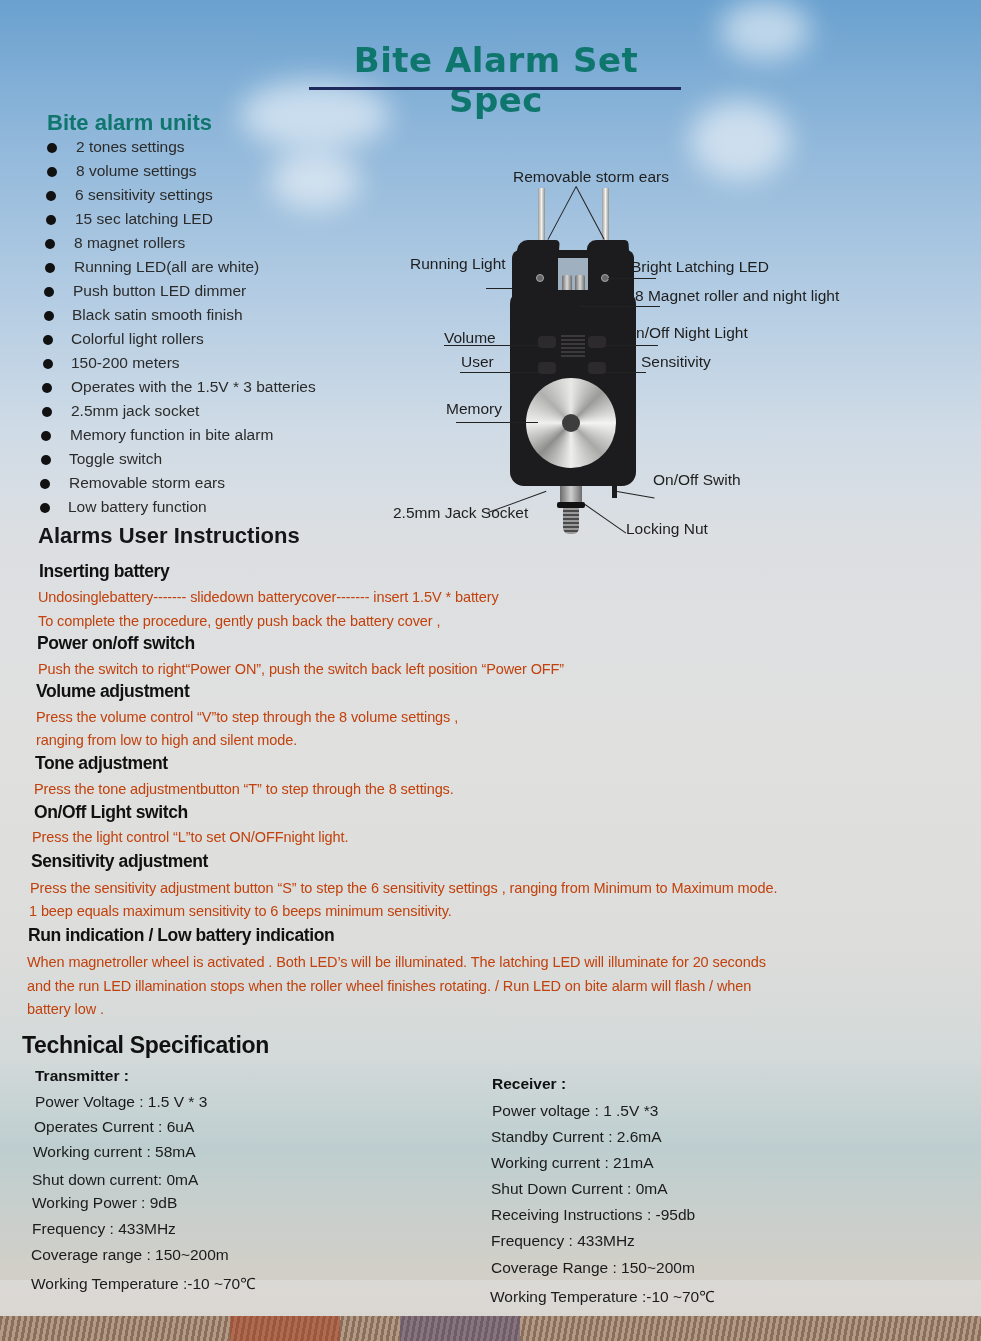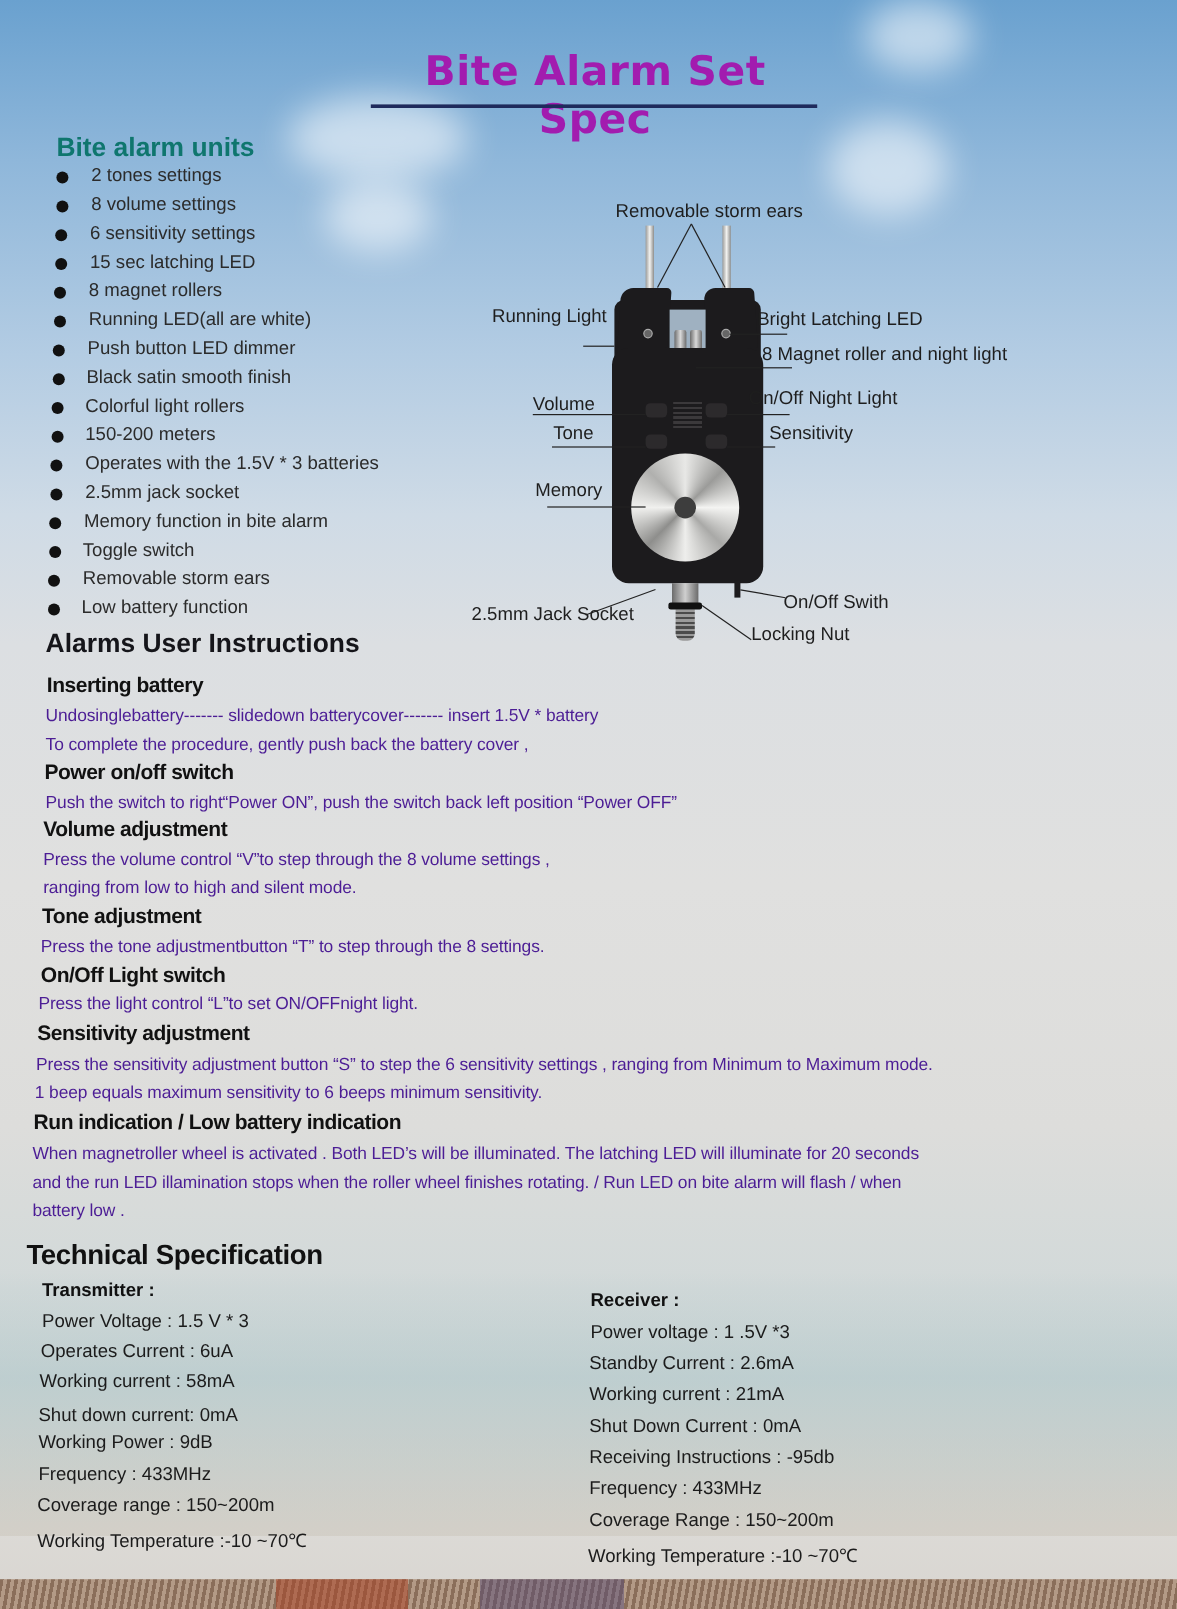--- a/index.html
+++ b/index.html
@@ -15,21 +15,21 @@
     }
     .cloud { position: absolute; border-radius: 50%; background: rgba(255,255,255,0.55); filter: blur(14px); }
     .sea { position: absolute; left: 0; right: 0; top: 1060px; height: 220px;
       background: linear-gradient(180deg, rgba(170,195,200,0.0) 0%, rgba(160,190,195,0.45) 40%, rgba(205,200,190,0.6) 100%); }
     .table-edge { position: absolute; left: 0; right: 0; top: 1316px; height: 25px;
       background: repeating-linear-gradient(100deg, #8a6e5a 0px, #8a6e5a 3px, #b39a86 3px, #b39a86 6px); }
     .table-edge .spot1 { position:absolute; left:230px; top:0; width:110px; height:25px; background: rgba(170,70,40,0.55); }
     .table-edge .spot2 { position:absolute; left:400px; top:0; width:120px; height:25px; background: rgba(80,70,120,0.45); }
 
     .title { position: absolute; left: 310px; top: 40px; width: 372px; text-align: center;
-      font-family: "DejaVu Sans", sans-serif; font-weight: bold; font-size: 34px; color: #a21caf; letter-spacing: 0.5px; }
+      font-family: "DejaVu Sans", sans-serif; font-weight: bold; font-size: 34px; color: #0f766e; letter-spacing: 0.5px; }
     .title-rule { position: absolute; left: 309px; top: 87px; width: 372px; height: 3px; background: #1f2a5c; }
 
     .units-heading { position: absolute; left: 47px; top: 110px; font-size: 22px; font-weight: bold; color: #0f766e; }
     .units-list { position: absolute; left: 38px; top: 137px; list-style: none; }
     .units-list li { position: relative; height: 24px; font-size: 15.5px; color: #2b2b2b; white-space: nowrap; }
     .units-list li .dot { position: absolute; top: 6px; width: 10px; height: 10px; border-radius: 50%; background: #111; }
     .units-list li .txt { position: absolute; top: 1px; }
 
     .diagram { position: absolute; left: 380px; top: 160px; width: 500px; height: 380px; }
     .lbl { position: absolute; font-size: 15.5px; color: #1e1e1e; white-space: nowrap; }
@@ -51,21 +51,21 @@
       background: conic-gradient(#e8e8e6, #9b9b99, #f4f4f2, #a9a9a7, #eeeeec, #8e8e8c, #f0f0ee, #b0b0ae, #e8e8e6); }
     .speaker-center { position: absolute; left: 182px; top: 254px; width: 18px; height: 18px; border-radius: 50%; background: #3d3d3d; }
     .stem { position: absolute; left: 180px; top: 326px; width: 22px; height: 18px; background: linear-gradient(90deg,#6b6b6b,#cfcfcf,#6b6b6b); }
     .nut { position: absolute; left: 177px; top: 342px; width: 28px; height: 6px; background: #111; border-radius: 2px; }
     .thread { position: absolute; left: 183px; top: 348px; width: 16px; height: 26px; border-radius: 0 0 6px 6px;
       background: repeating-linear-gradient(180deg,#9a9a9a 0,#9a9a9a 2px,#4a4a4a 2px,#4a4a4a 4px); }
     .switch { position: absolute; left: 232px; top: 324px; width: 5px; height: 14px; background: #1c1b1d; }
 
     .instr-heading { position: absolute; left: 38px; top: 523px; font-size: 22px; font-weight: bold; color: #15151a; }
     .sec-h { position: absolute; font-size: 17.5px; font-weight: bold; color: #111; letter-spacing: -0.4px; white-space: nowrap; }
-    .sec-p { position: absolute; font-size: 14.5px; color: #4c1d95; white-space: nowrap; letter-spacing: -0.1px; }
+    .sec-p { position: absolute; font-size: 14.5px; color: #c2410c; white-space: nowrap; letter-spacing: -0.1px; }
 
     .tech-heading { position: absolute; left: 22px; top: 1032px; font-size: 23px; font-weight: bold; color: #111; letter-spacing: -0.3px; }
     .spec-col { position: absolute; }
     .spec-col .hdr { position: absolute; left: 0; top: 0; font-size: 15.5px; font-weight: bold; color: #111; white-space: nowrap; }
     .spec-row { position: absolute; left: 0; font-size: 15.5px; color: #1b1b1b; white-space: nowrap; }
   </style>
 </head>
 <body>
 
 <div class="cloud" style="left:240px;top:80px;width:150px;height:70px;"></div>
@@ -186,24 +186,24 @@
   <div class="leader" style="left:108px;top:352px;width:62px;transform:rotate(-20deg);"></div>
   <div class="leader" style="left:237px;top:331px;width:38px;transform:rotate(10deg);"></div>
   <div class="leader" style="left:205px;top:344px;width:50px;transform:rotate(35deg);"></div>
 
   <div class="lbl" style="left:133px;top:8px">Removable storm ears</div>
   <div class="lbl" style="left:30px;top:95px">Running Light</div>
   <div class="lbl" style="left:251px;top:98px">Bright Latching LED</div>
   <div class="lbl" style="left:255px;top:127px">8 Magnet roller and night light</div>
   <div class="lbl" style="left:64px;top:169px">Volume</div>
   <div class="lbl" style="left:244px;top:164px">On/Off Night Light</div>
-  <div class="lbl" style="left:81px;top:193px">Tone</div>
+  <div class="lbl" style="left:81px;top:193px">User</div>
   <div class="lbl" style="left:261px;top:193px">Sensitivity</div>
   <div class="lbl" style="left:66px;top:240px">Memory</div>
-  <div class="lbl" style="left:273px;top:334px">On/Off Swith</div>
+  <div class="lbl" style="left:273px;top:311px">On/Off Swith</div>
   <div class="lbl" style="left:13px;top:344px">2.5mm Jack Socket</div>
   <div class="lbl" style="left:246px;top:360px">Locking Nut</div>
 </div>
 
 <div class="instr-heading">Alarms User Instructions</div>
 
 <div class="sec-h" style="left:39px;top:561px">Inserting battery</div>
 <div class="sec-p" style="left:38px;top:589px">Undosinglebattery------- slidedown batterycover------- insert 1.5V * battery</div>
 <div class="sec-p" style="left:38px;top:613px">To complete the procedure, gently push back the battery cover ,</div>
 

